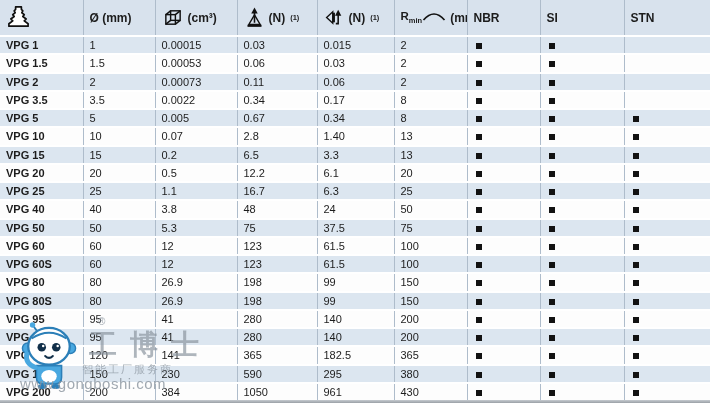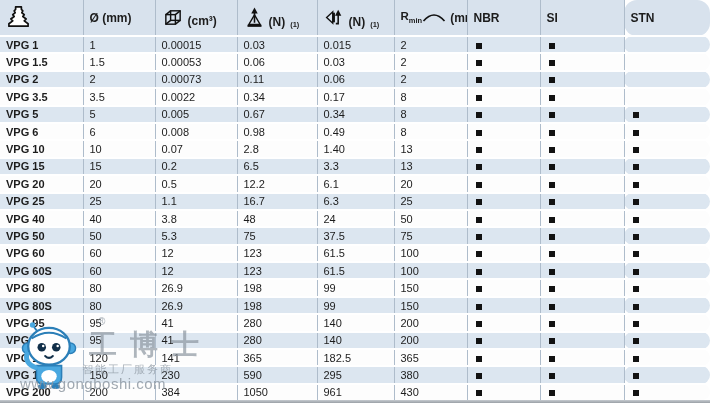--- a/index.html
+++ b/index.html
@@ -11,27 +11,27 @@
   body{font-family:"Liberation Sans",sans-serif;background:#fff;}
   .screen{position:relative;width:710px;height:403px;overflow:hidden;background:#fff;}
   table.spec{table-layout:fixed;border-collapse:collapse;width:710px;height:400px;}
   th,td{
     border-right:1px solid var(--grid-line,#aebccb);
     border-top:2px solid #fff;
     padding:0 2px 0 6px;text-align:left;vertical-align:middle;
     font-size:11px;color:var(--text,#1c1c1c);
     overflow:hidden;white-space:nowrap;
   }
-  th:last-child,td:last-child{border-right:none;border-radius:13px;}
+  th:last-child,td:last-child{border-right:none;}
   thead tr{height:36px;}
   thead th{background:var(--header-bg,#d8e2ed);font-weight:bold;font-size:12px;border-top:none;}
   tbody tr.odd td{background:var(--row-shaded-bg,#dce6f0);}
   tbody tr.even td{background:var(--row-white-bg,#fdfdfd);}
   tbody td:first-child{font-weight:bold;}
-  .hwrap{display:flex;align-items:flex-end;gap:4px;}
+  .hwrap{display:flex;align-items:center;gap:4px;}
   .hicon{flex:0 0 auto;display:block;}
   sup.note{font-size:7.5px;vertical-align:super;margin-left:1px;}
   .rmin-block{display:inline-flex;flex-direction:row;align-items:center;line-height:1;}
   .rmin-text{font-size:11.5px;font-weight:bold;}
   .rmin-text sub{font-size:7.5px;vertical-align:sub;}
   .sq{display:inline-block;width:6px;height:6px;background:var(--square,#121212);margin-left:2px;}
   .bottom-edge{position:absolute;left:0;bottom:0;width:710px;height:3px;
     background:linear-gradient(#c6cbd0,#9aa0a6);}
   
   .watermark{position:absolute;left:20px;top:314px;width:240px;height:88px;
@@ -188,31 +188,20 @@
           <td><span class="sq"></span></td>
           <td><span class="sq"></span></td>
           <td></td>
         </tr>
         <tr class="odd">
           <td>VPG 5</td>
           <td>5</td>
           <td>0.005</td>
           <td>0.67</td>
           <td>0.34</td>
-          <td>8</td>
-          <td><span class="sq"></span></td>
-          <td><span class="sq"></span></td>
-          <td><span class="sq"></span></td>
-        </tr>
-        <tr class="even">
-          <td>VPG 6</td>
-          <td>6</td>
-          <td>0.008</td>
-          <td>0.98</td>
-          <td>0.49</td>
           <td>8</td>
           <td><span class="sq"></span></td>
           <td><span class="sq"></span></td>
           <td><span class="sq"></span></td>
         </tr>
         <tr class="even">
           <td>VPG 10</td>
           <td>10</td>
           <td>0.07</td>
           <td>2.8</td>

